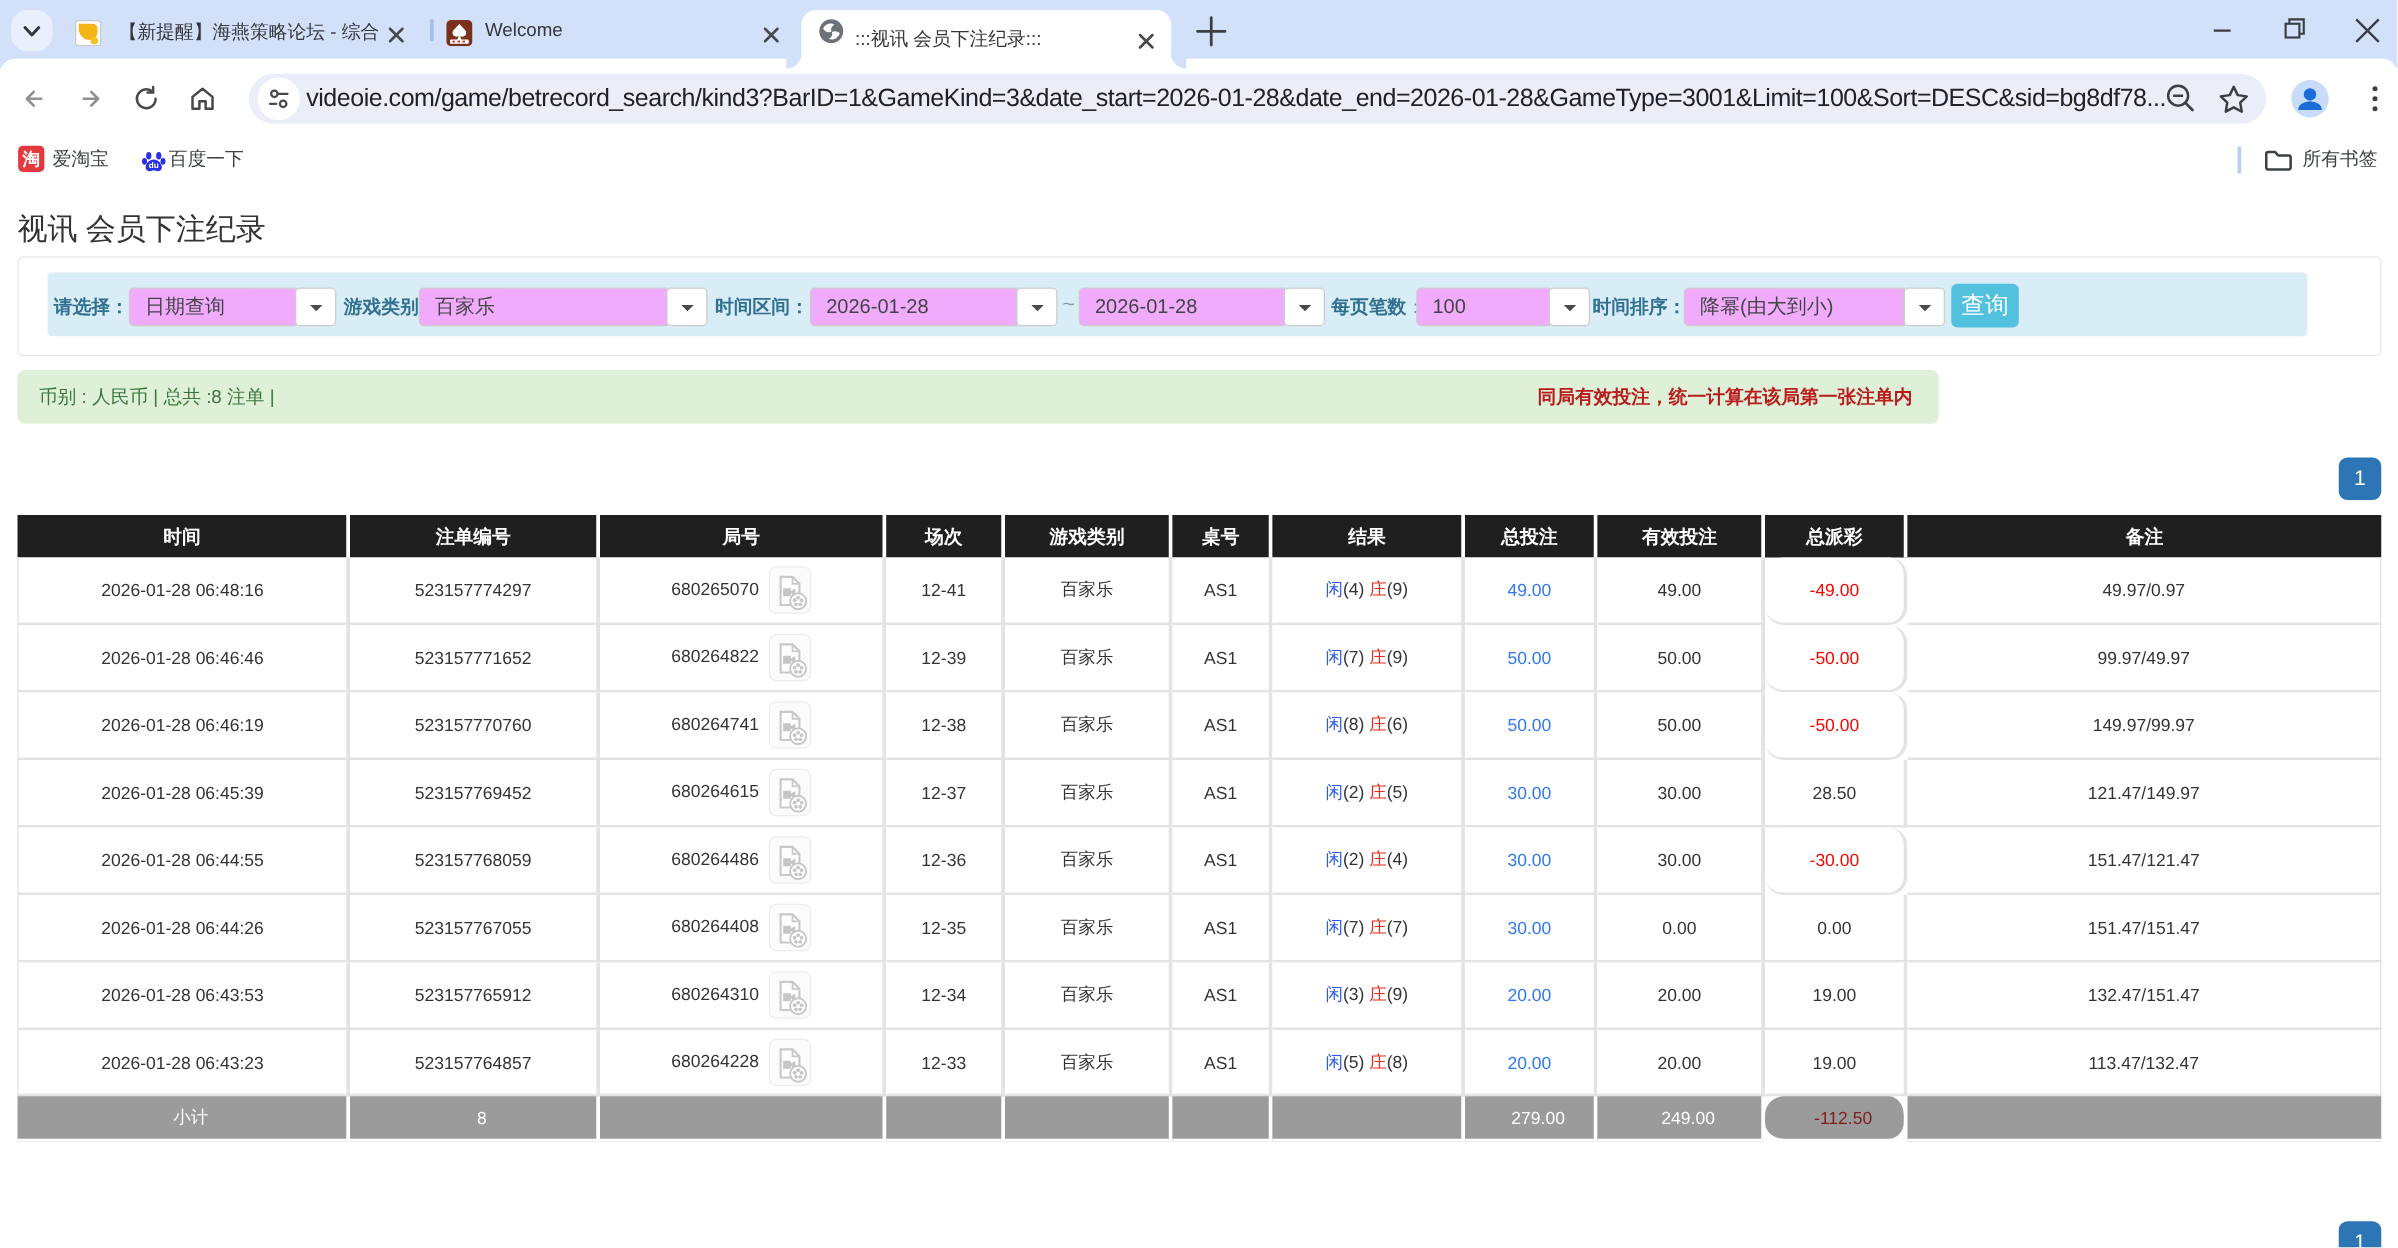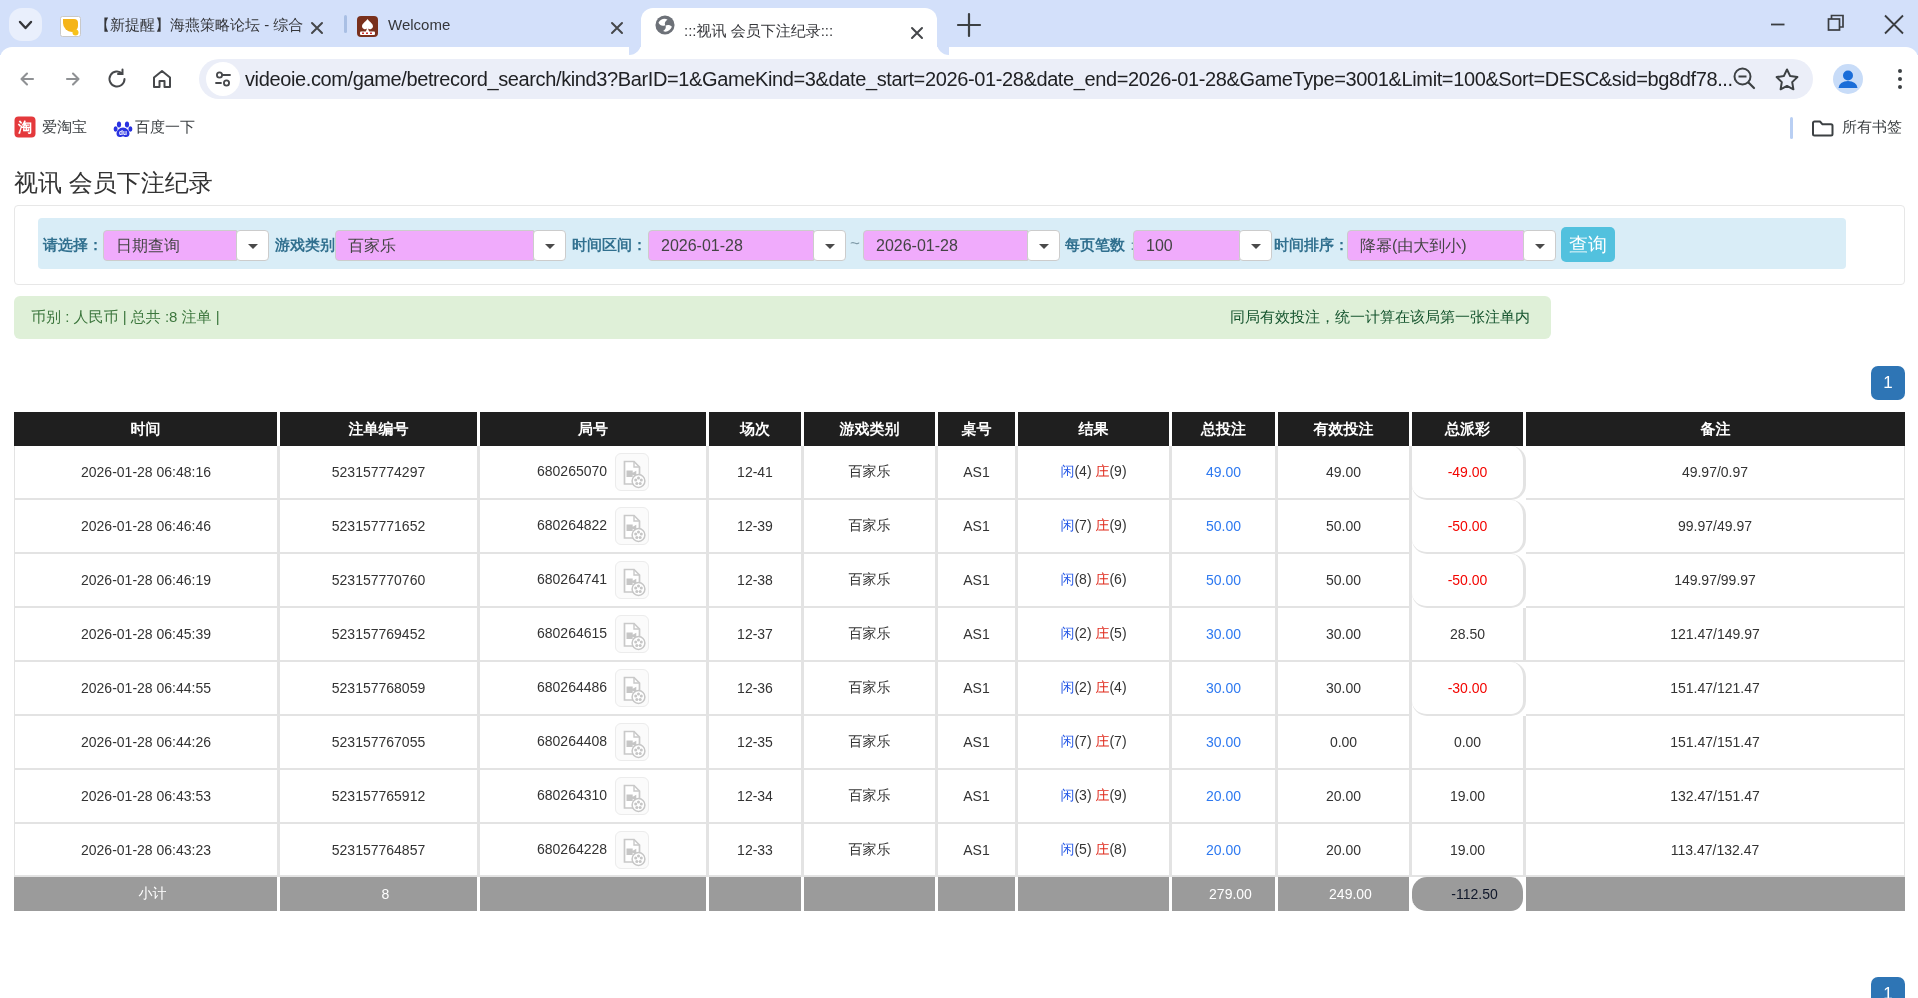--- a/index.html
+++ b/index.html
@@ -38,37 +38,37 @@
 #filterpanel { position:absolute; left:14px; top:205px; width:1891px; height:80px; background:#fff; border:1px solid #e7e7e7; border-radius:4px; }
 #filterbar { position:absolute; left:23px; top:12px; width:1808px; height:51px; background:#d9edf7; border-radius:4px; }
 .flabel { position:absolute; top:18px; font-size:15px; font-weight:bold; color:#31708f; white-space:nowrap; }
 .finput { position:absolute; top:12px; height:31px; background:#f0abfc; border:1px solid #ccc; border-radius:4px 0 0 4px; font-size:16px; color:#444; line-height:29px; padding-left:12px; white-space:nowrap; }
 .fbtn { position:absolute; top:12px; width:33px; height:31px; background:#fff; border:1px solid #ccc; border-radius:4px; }
 .fbtn:after { content:""; position:absolute; left:50%; top:50%; margin-left:-5px; margin-top:-2px; border-left:5px solid transparent; border-right:5px solid transparent; border-top:5px solid #4a4a4a; }
 #qbtn { position:absolute; left:1523px; top:9px; width:54px; height:35px; background:#52c1de; border-radius:5px; color:#fff; font-size:19px; text-align:center; line-height:35px; }
 
 #greenbar { position:absolute; left:14px; top:296px; width:1537px; height:43px; background:#dff0d8; border-radius:6px; }
 #greenbar .gl { position:absolute; left:17px; top:12px; font-size:15px; color:#3c763d; }
-#greenbar .gr { position:absolute; right:21px; top:12px; font-size:15px; color:#14532d; }
+#greenbar .gr { position:absolute; right:21px; top:12px; font-size:15px; color:#b91c1c;font-weight:bold; }
 
 .pagebtn { position:absolute; width:34px; height:34px; background:#2e75b5; border-radius:7px; color:#fff; font-size:17px; text-align:center; line-height:34px; }
 #pagtop { left:1871px; top:366px; }
 #pagbot { left:1871px; top:977px; height:21px; line-height:34px; border-radius:7px 7px 0 0; }
 
 
 #tbl { position:absolute; left:14px; top:412px; width:1891px; border-collapse:separate; border-spacing:0; table-layout:fixed; font-size:14px; }
 #tbl th { background:#1f1f1f; color:#fff; font-weight:bold; height:34px; border-right:3px solid #fff; text-align:center; font-size:15px; }
 #tbl th:last-child { border-right:none; }
 #tbl td { background:#fff; height:54px; border-right:3px solid #e3e3e3; border-bottom:2px solid #e3e3e3; text-align:center; color:#333; }
 #tbl td:last-child { border-right:1px solid #e3e3e3; }
 #tbl td:first-child { border-left:1px solid #e3e3e3; }
 #tbl tr.sum td { background:#9b9b9b; color:#fff; height:36px; border-right:3px solid #fff; border-bottom:2px solid #fff;padding-left:14px; }
 #tbl tr.sum td:last-child { border-right:none; }
 #tbl tr.sum td:first-child { border-left:none; }
-#tbl tr.sum td.red { color:#0f172a; }
+#tbl tr.sum td.red { color:#7f1d1d; }
 #tbl tr.sum.last td { height:38px; }
 #tbl tr.r8 td { height:53px; }
 #tbl tr.sum.last td:last-child { border-bottom-right-radius:7px; }
 #tbl tr.sum.last td:first-child { border-bottom-left-radius:7px; }
 #tbl .xian { color:#2b5ce6; }
 #tbl .zhuang { color:#e02b1d; }
 #tbl td.blue { color:#2e79f0; }
 #tbl td.red { color:#f30500;border-radius:15px; }
 .vbtn { display:inline-block; vertical-align:middle; width:34px; height:38px; background:#fbfbfb; border:1px solid #ececec; border-radius:6px; margin-left:4px; }
 .vbtn svg { margin:1px 0 0 0; }

